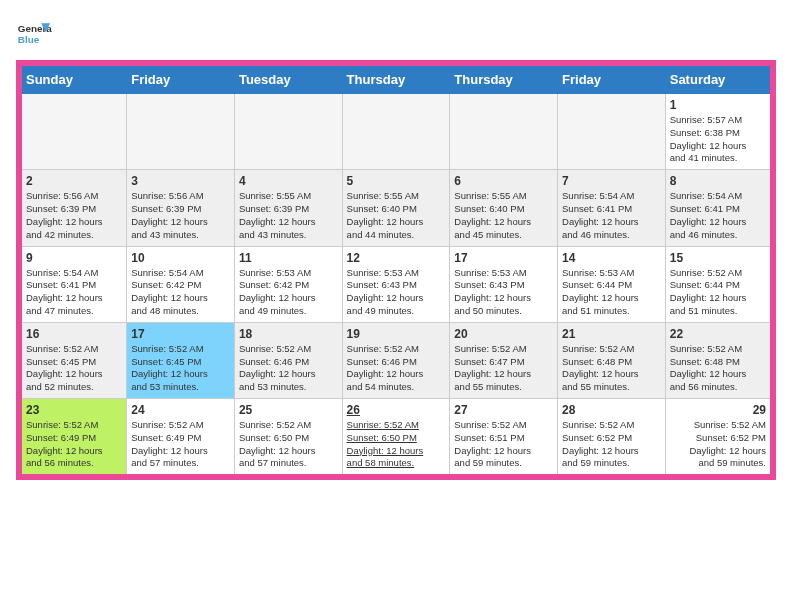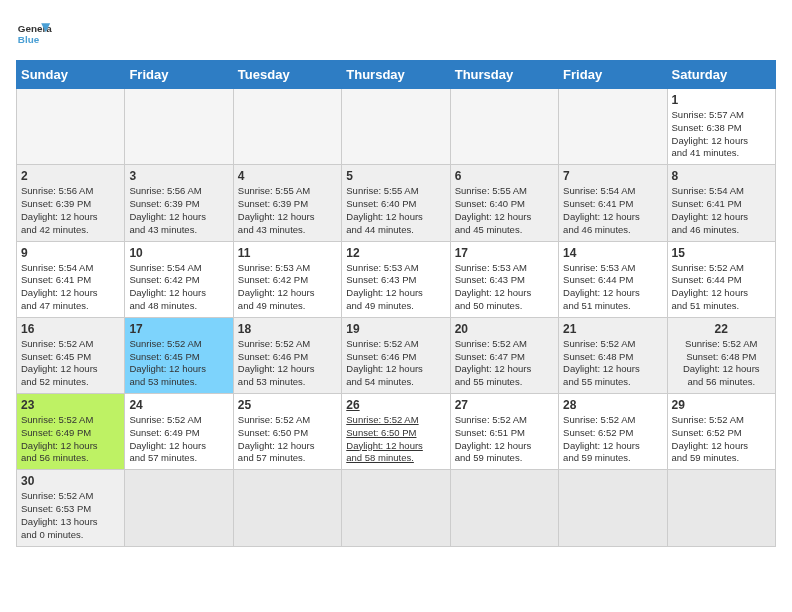--- a/index.html
+++ b/index.html
@@ -34,21 +34,21 @@
       color: #333;
       line-height: 1.1;
     }
     .location {
       font-size: 15px;
       color: #555;
     }
     .calendar {
       width: 100%;
       border-collapse: collapse;
-      border: 1px solid #ec4899;
+      border: 6px solid #ec4899;
     }
     .calendar th {
       background: #2e7dc4;
       color: #fff;
       font-size: 13px;
       font-weight: bold;
       padding: 6px 4px;
       text-align: left;
       border: 1px solid #2e7dc4;
     }
@@ -264,21 +264,21 @@
 Daylight: 12 hours
 and 55 minutes.</div>
         </td>
         <td style="background: rgb(239, 239, 239);">
           <span class="day-number">21</span>
           <div class="day-info" style="white-space: pre-line;">Sunrise: 5:52 AM
 Sunset: 6:48 PM
 Daylight: 12 hours
 and 55 minutes.</div>
         </td>
-        <td style="background: rgb(239, 239, 239); text-align: center;">
+        <td style="background: rgb(239, 239, 239);">
           <span class="day-number">22</span>
           <div class="day-info" style="white-space: pre-line;">Sunrise: 5:52 AM
 Sunset: 6:48 PM
 Daylight: 12 hours
 and 56 minutes.</div>
         </td>
       </tr>
       <tr>
         <td style="background: #bef264;">
           <span class="day-number">23</span>
@@ -315,37 +315,22 @@
 Daylight: 12 hours
 and 59 minutes.</div>
         </td>
         <td style="background: rgb(255, 255, 255);">
           <span class="day-number">28</span>
           <div class="day-info" style="white-space: pre-line;">Sunrise: 5:52 AM
 Sunset: 6:52 PM
 Daylight: 12 hours
 and 59 minutes.</div>
         </td>
-        <td style="background: rgb(255, 255, 255);">
+        <td style="background: rgb(255, 255, 255); text-align: right;">
           <span class="day-number">29</span>
           <div class="day-info" style="white-space: pre-line;">Sunrise: 5:52 AM
 Sunset: 6:52 PM
 Daylight: 12 hours
 and 59 minutes.</div>
         </td>
-      </tr>
-      <tr>
-        <td style="background: rgb(239, 239, 239);">
-          <span class="day-number">30</span>
-          <div class="day-info" style="white-space: pre-line;">Sunrise: 5:52 AM
-Sunset: 6:53 PM
-Daylight: 13 hours
-and 0 minutes.</div>
-        </td>
-        <td class="empty" style="background: rgb(232, 232, 232);"></td>
-        <td class="empty" style="background: rgb(232, 232, 232);"></td>
-        <td class="empty" style="background: rgb(232, 232, 232);"></td>
-        <td class="empty" style="background: rgb(232, 232, 232);"></td>
-        <td class="empty" style="background: rgb(232, 232, 232);"></td>
-        <td class="empty" style="background: rgb(232, 232, 232);"></td>
       </tr>
     </tbody>
 </table>
 
 </body></html>

